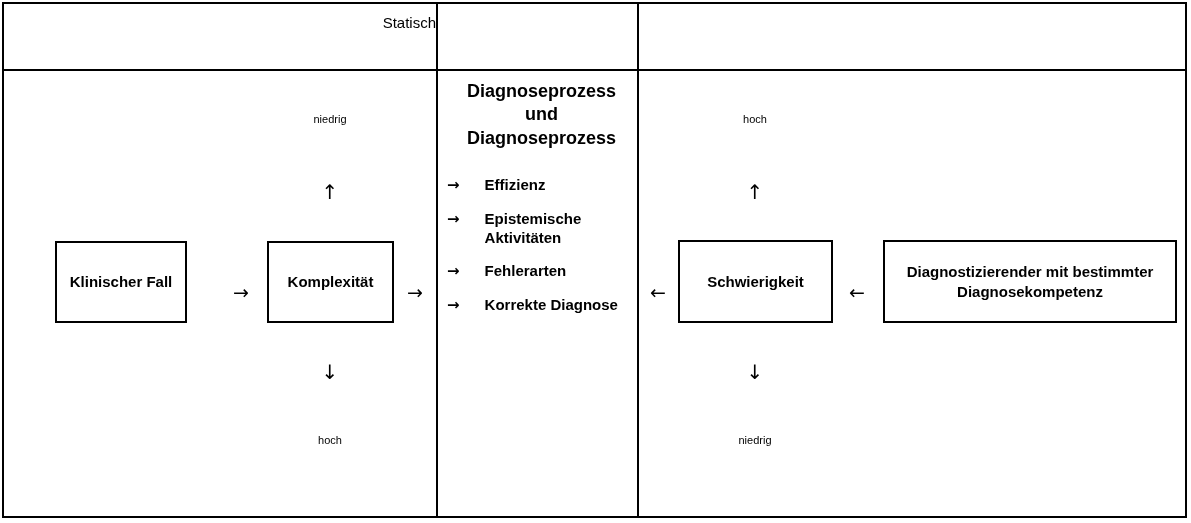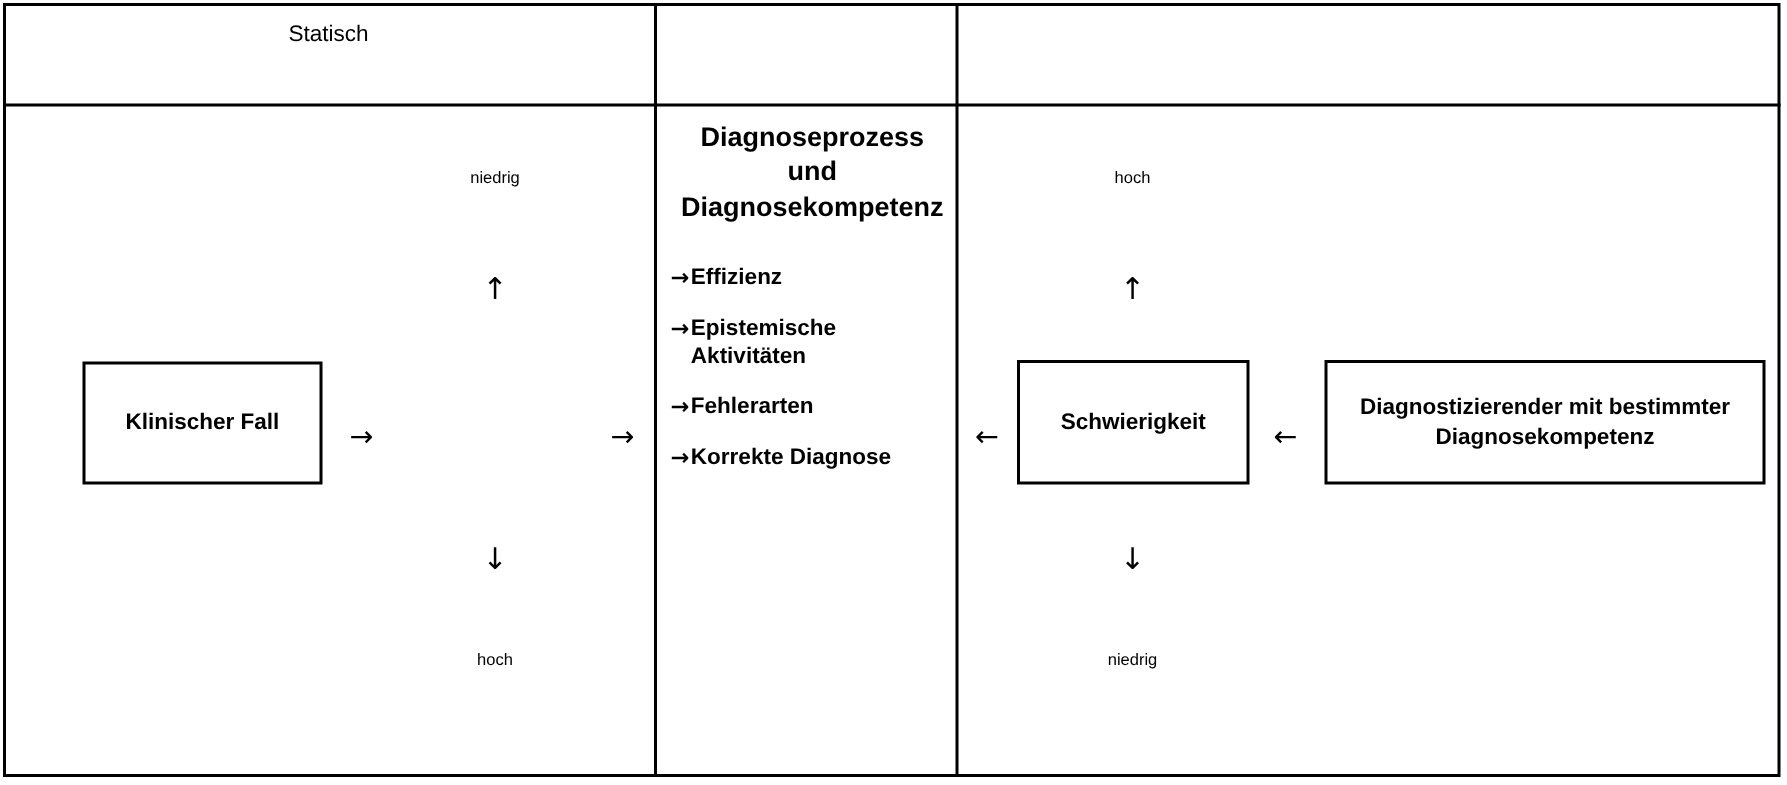--- a/index.html
+++ b/index.html
@@ -57,21 +57,21 @@
     height: 67px;
     display: flex;
     align-items: flex-start;
     justify-content: center;
     padding-top: 12px;
     box-sizing: border-box;
     font-size: 15px;
     line-height: 1.2;
     white-space: nowrap;
   }
-  .hdr-static  { left: 2px;   width: 434px; }
+  .hdr-static  { left: 2px;   width: 434px; justify-content: flex-end; }
   .hdr-middle  { left: 438px; width: 199px; }
   .hdr-dynamic { left: 639px; width: 548px; }
 
   
   .lbl {
     position: absolute;
     font-size: 11px;
     line-height: 1.25;
     white-space: nowrap;
   }
@@ -105,21 +105,21 @@
     display: flex;
     align-items: center;
     justify-content: center;
     text-align: center;
     font-weight: bold;
     font-size: 15px;
     line-height: 1.3;
     padding: 2px 6px;
   }
 
-  .node-klinischer-fall { left: 55px;  top: 241px; width: 160px; height: 82px; }
+  .node-klinischer-fall { left: 55px;  top: 241px; width: 132px; height: 82px; }
   .node-komplexitaet    { left: 267px; top: 241px; width: 127px; height: 82px; }
   .node-schwierigkeit   { left: 678px; top: 240px; width: 155px; height: 83px; }
   .node-diagnostizierender { left: 883px; top: 240px; width: 294px; height: 83px; }
 
   
   .mid-block {
     position: absolute;
     left: 447px;
     top: 80px;
     width: 185px;
@@ -143,21 +143,21 @@
     line-height: 1.25;
     margin-bottom: 15px;
     display: flex;
     align-items: flex-start;
   }
   .mid-arrow {
     font-family: "DejaVu Sans", sans-serif;
     margin-right: 1px;
     flex: 0 0 auto;
   }
-  .mid-text { flex: 1 1 auto; }
+  .mid-text { flex: 1 1 auto; margin-left: 24px; }
 </style>
 </head>
 <body>
 
 <div class="page">
 
   <div class="frame"></div>
   <div class="hline"></div>
   <div class="vline vline-1"></div>
   <div class="vline vline-2"></div>
@@ -172,31 +172,34 @@
   <div class="lbl lbl-center" style="left:330px; top:113px;">niedrig</div>
 
   <div class="arrow-glyph" style="left:330px; top:182px;">↑</div>
 
   <div class="node node-klinischer-fall">
     <span>Klinischer Fall</span>
   </div>
 
   <div class="arrow-inline" style="left:241px; top:292px;">→</div>
 
+  <div class="node node-komplexitaet">
+    <span>Komplexität</span>
+  </div>
 
   <div class="arrow-inline" style="left:415px; top:292px;">→</div>
 
   <div class="arrow-glyph" style="left:330px; top:362px;">↓</div>
 
   <div class="lbl lbl-center" style="left:330px; top:434px;">hoch</div>
 
   <div class="mid-block">
     <div class="mid-title">
       <div>Diagnoseprozess und</div>
-      <div>Diagnosekompetenz</div>
+      <div>Diagnoseprozess</div>
     </div>
     <ul class="mid-list">
       <li class="mid-item">
         <span class="mid-arrow">→</span>
         <span class="mid-text">Effizienz</span>
       </li>
       <li class="mid-item">
         <span class="mid-arrow">→</span>
         <span class="mid-text">Epistemische Aktivitäten</span>
       </li>

